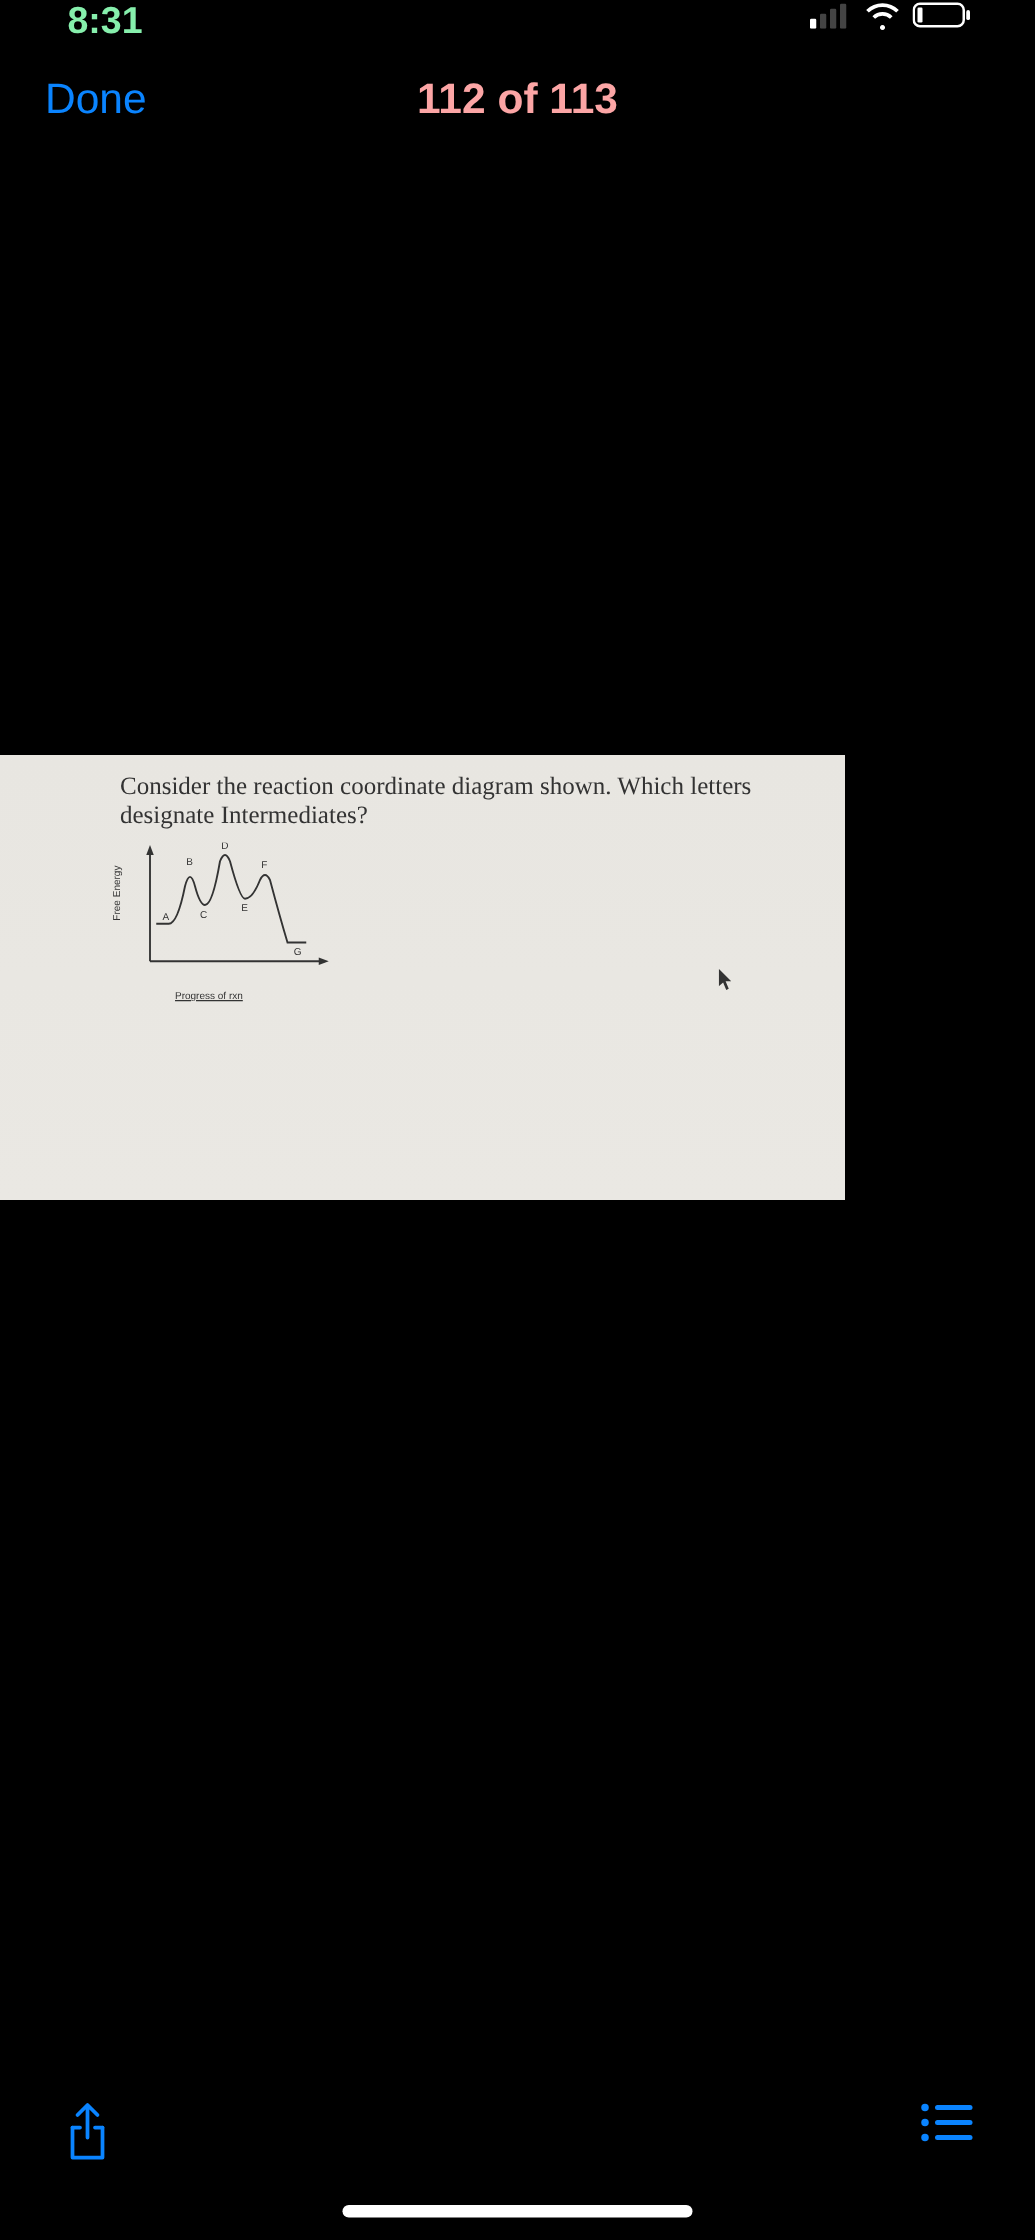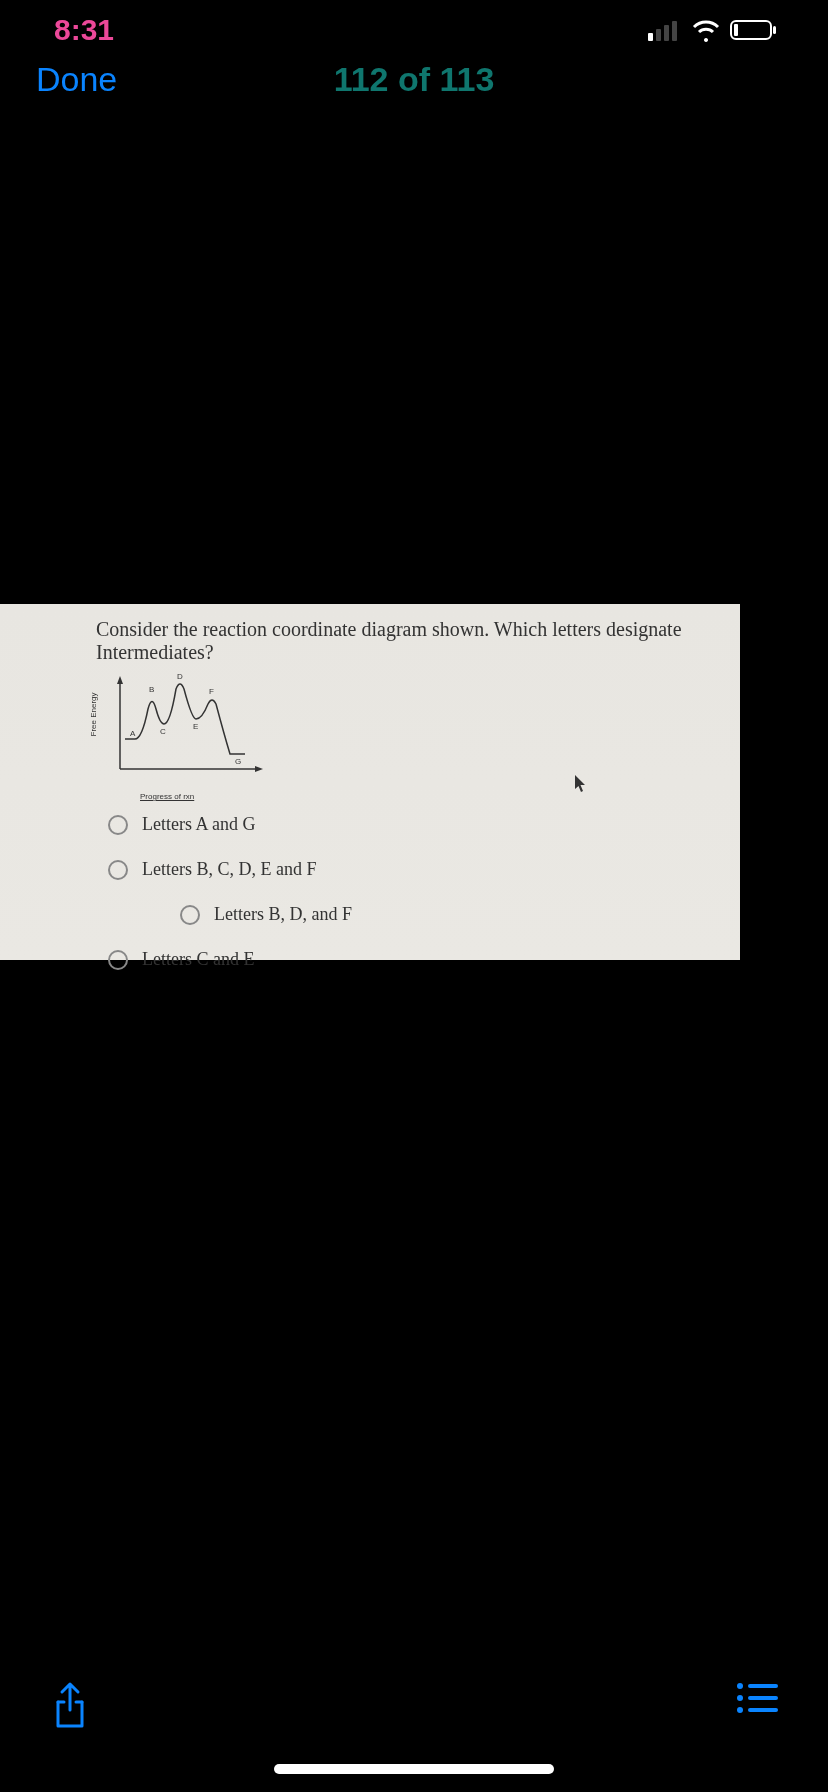--- a/index.html
+++ b/index.html
@@ -12,23 +12,23 @@
       height: 1792px;
       background: #000;
       font-family: -apple-system, BlinkMacSystemFont, "Segoe UI", sans-serif;
       position: relative;
       overflow: hidden;
     }
     .status-bar {
       height: 60px;
       display: flex;
       justify-content: space-between;
-      align-items: center;
+      align-items: flex-start;
       padding: 0 50px 0 54px;
-      color: #ec4899;
+      color: #86efac;
     }
     .status-time {
       font-size: 30px;
       font-weight: 600;
     }
     .status-icons {
       display: flex;
       align-items: center;
       gap: 8px;
     }
@@ -42,29 +42,29 @@
     }
     .done-btn {
       color: #0a84ff;
       font-size: 34px;
       font-weight: 400;
     }
     .page-counter {
       position: absolute;
       left: 50%;
       transform: translateX(-50%);
-      color: #0f766e;
+      color: #fca5a5;
       font-size: 34px;
       font-weight: 600;
     }
     .content-area {
       position: absolute;
       top: 604px;
       left: 0;
-      width: 740px;
+      width: 676px;
       height: 356px;
       background: linear-gradient(to bottom, #e8e6e1 0%, #eae8e3 100%);
     }
     .question-text {
       padding: 14px 20px 0 96px;
       font-size: 20px;
       color: #333;
       font-family: Georgia, serif;
     }
     .diagram-area {
@@ -190,38 +190,20 @@
       <text x="49" y="18" font-size="8" fill="#333">B</text>
       <text x="60" y="60" font-size="8" fill="#333">C</text>
       <text x="77" y="5" font-size="8" fill="#333">D</text>
       <text x="93" y="55" font-size="8" fill="#333">E</text>
       <text x="109" y="20" font-size="8" fill="#333">F</text>
       <text x="135" y="90" font-size="8" fill="#333">G</text>
     </svg>
     <div class="xlabel">Progress of rxn</div>
   </div>
 
-  <div class="options">
-    <div class="option-row">
-      <div class="radio"></div>
-      <div class="option-text">Letters A and G</div>
-    </div>
-    <div class="option-row">
-      <div class="radio"></div>
-      <div class="option-text">Letters B, C, D, E and F</div>
-    </div>
-    <div class="option-row indented">
-      <div class="radio"></div>
-      <div class="option-text">Letters B, D, and F</div>
-    </div>
-    <div class="option-row">
-      <div class="radio"></div>
-      <div class="option-text">Letters C and E</div>
-    </div>
-  </div>
 </div>
 
 <svg class="cursor" viewBox="0 0 12 18">
   <path d="M0 0 L0 14 L3.5 11 L6 17 L8 16 L5.5 10 L10 10 Z" fill="#333"></path>
 </svg>
 
 <div class="bottom-bar">
   <svg width="44" height="52" viewBox="0 0 44 52">
     <path d="M22 4 L22 30 M22 4 L14 12 M22 4 L30 12" stroke="#0a84ff" stroke-width="3" fill="none" stroke-linecap="round" stroke-linejoin="round"></path>
     <path d="M10 22 L10 46 L34 46 L34 22" stroke="#0a84ff" stroke-width="3" fill="none" stroke-linecap="round" stroke-linejoin="round"></path>

